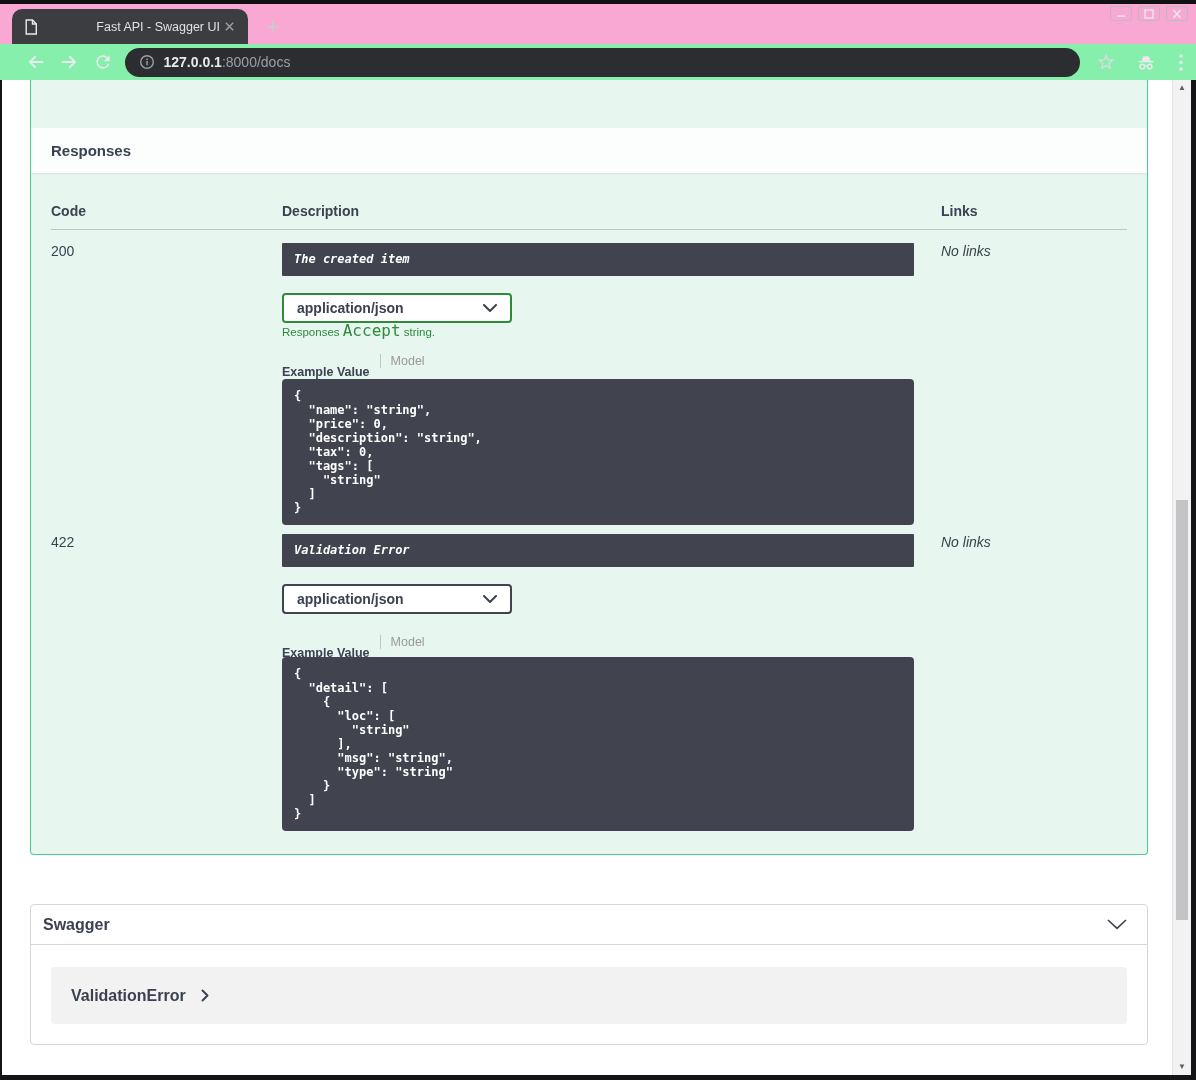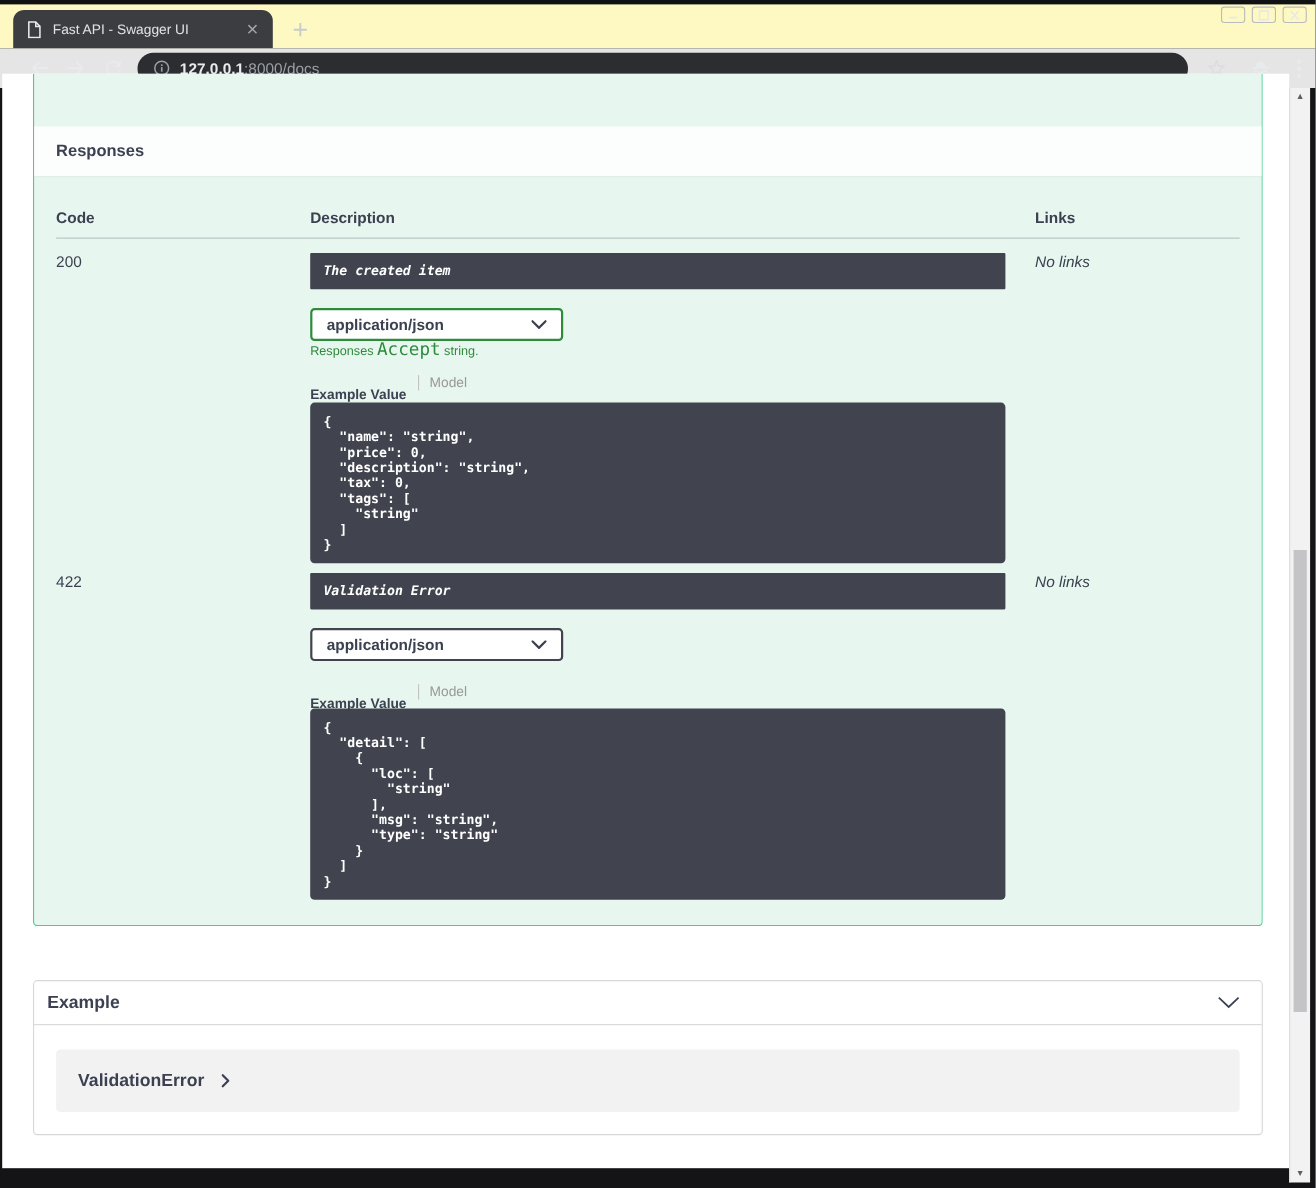--- a/index.html
+++ b/index.html
@@ -5,50 +5,50 @@
   * { box-sizing: border-box; margin: 0; padding: 0; }
   html,body { width:1196px; height:1080px; }
   body {
     position: relative;
     background: #141416;
     font-family: "Liberation Sans", sans-serif;
     overflow: hidden;
   }
   
   .frame-top { position:absolute; top:0; left:0; right:0; height:4px; background:#101113; }
-  .tabbar { position:absolute; top:4px; left:0; right:0; height:40px; background:#fef9c3; }
+  .tabbar { position:absolute; top:4px; left:0; right:0; height:40px; background:#f9a8d4;text-align:right; }
   .tab {
     position:absolute; left:12px; top:5px; width:236px; height:35px;
     background:#3b3d40; border-radius:10px 10px 0 0;
     display:flex; align-items:center; padding:0 10px 0 12px;
   }
   .tab-title { color:#dfe1e5; font-size:12.5px; margin-left:10px; flex:1; white-space:nowrap; overflow:hidden; }
   .tab-close { display:flex; align-items:center; justify-content:center; width:18px; height:18px; border-radius:50%; cursor:pointer; }
   .newtab { position:absolute; left:262px; top:12px; width:22px; height:22px; display:flex; align-items:center; justify-content:center; }
   .wincontrols { position:absolute; right:8px; top:2px; display:flex; gap:6px; }
   .winbtn {
     width:22px; height:15px; border:1px solid #b9bbbd; border-radius:3px;
     display:flex; align-items:center; justify-content:center; background:transparent;
   }
   .toolbar {
-    position:absolute; top:44px; left:0; right:0; height:36px; background:#e5e5e5;
+    position:absolute; top:44px; left:0; right:0; height:36px; background:#86efac;
     display:flex; align-items:center;padding-left:16px;
   }
   .navicon { display:flex; align-items:center; justify-content:center; width:28px; height:28px; margin-left:6px; }
   .omnibox {
     margin-left:8px; width:972px; height:29px; border-radius:14.5px; background:#2b2d30;
     display:flex; align-items:center; padding:0 14px;
   }
   .url { font-size:14px; margin-left:9px; color:#9aa0a6; white-space:nowrap; }
   .url b { color:#e8eaed; font-weight:bold; }
   .tool-right { display:flex; align-items:center; justify-content:center; width:30px; height:30px; }
   .star { margin-left:12px; }
   
   .page {
-    position:absolute; top:67px; left:2px; width:1170px; height:995px;
+    position:absolute; top:80px; left:2px; width:1170px; height:995px;
     background:#ffffff; overflow:hidden; color:#3b4151;
   }
   .opblock {
     margin-left:28px; width:1118px; height:775px;
     background:#e7f6ee; border:1px solid #49cc90; border-top:none;
     border-radius:0 0 4px 4px; overflow:hidden;
   }
   .gap-top { height:48px; }
   .sect-header {
     height:45px; background:rgba(255,255,255,.85);
@@ -285,21 +285,21 @@
   ]
 }</pre>
         </div>
         <div class="c3 nolinks">No links</div>
       </div>
     </div>
   </div>
 
   <div class="schemas">
     <div class="sch-head">
-      <span class="sch-title">Example</span>
+      <span class="sch-title">Swagger</span>
       <svg width="20" height="11" viewBox="0 0 20 11">
           <path d="M1 1l9 8.4L19 1" fill="none" stroke="#3b4151" stroke-width="1.6"></path>
         </svg>
     </div>
     <div class="sch-body">
       <div class="model-card">
         <span class="model-name">ValidationError</span>
         <span class="model-chev">
           <svg width="9" height="13" viewBox="0 0 9 13">
               <path d="M1.5 1.5l5 5-5 5" fill="none" stroke="#3b4151" stroke-width="2" stroke-linecap="round" stroke-linejoin="round"></path>

